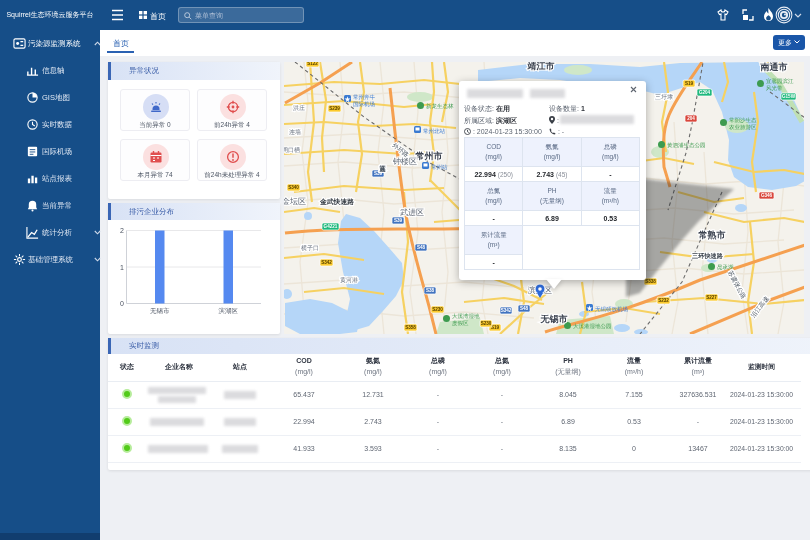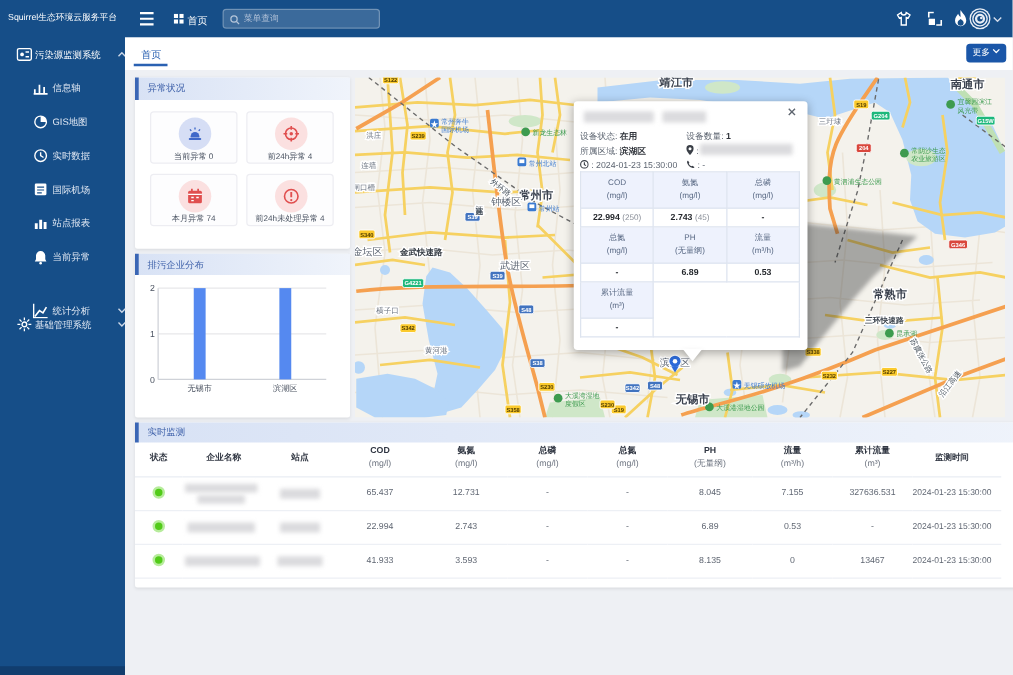--- a/index.html
+++ b/index.html
@@ -13,21 +13,21 @@
 .mi0 .ic{left:13px}
 .mi0 .tx{left:28px}
 #sbstrip{position:absolute;left:0;bottom:0;width:100px;height:7px;background:#113d6e}
 #topbar{position:absolute;left:100px;top:0;width:710px;height:30px;background:#164e88}
 #search{position:absolute;left:78px;top:7px;width:126px;height:16px;background:rgba(255,255,255,.16);border:1px solid rgba(255,255,255,.28);border-radius:3px;color:#aebfd6;font-size:7px;line-height:15px;padding-left:16px}
 #tabbar{position:absolute;left:100px;top:30px;width:710px;height:26px;background:#fff}
 #tab1{position:absolute;left:8px;top:8px;width:26px;text-align:center;color:#2a61b2;font-size:8px}
 #tabline{position:absolute;left:7px;top:21px;width:27px;height:2px;background:#2a61b2}
 #morebtn{position:absolute;right:5px;top:5px;width:32px;height:15px;background:#1a56a8;border-radius:3px;color:#fff;font-size:7px;line-height:15px;text-align:center}
 .panel{position:absolute;background:#fff;box-shadow:0 1px 3px rgba(0,0,0,.09);border-radius:2px}
-.phead{position:absolute;left:0;top:0;right:0;height:18px;background:linear-gradient(90deg,#d8e2f5,#f0f4fb);border-left:3px solid #3a66b5;color:#3b5ea8;font-size:7.5px;line-height:18px;padding-left:7px}
+.phead{position:absolute;left:0;top:0;right:0;height:18px;background:linear-gradient(90deg,#d8e2f5,#f0f4fb);border-left:3px solid #3a66b5;color:#3b5ea8;font-size:7.5px;line-height:18px;padding-left:18px}
 .card{position:absolute;width:70px;height:42px;background:#fdfdfe;border:1px solid #ededf2;border-radius:3px;text-align:center}
 .cic{position:absolute;left:22px;top:4px;width:26px;height:26px;border-radius:50%}
 .cic svg{position:absolute;left:6px;top:6px}
 .ctx{position:absolute;left:0;right:0;top:31px;font-size:6.5px;color:#4c5563;white-space:nowrap}
 .blur{background:#dbdbde;filter:blur(1.6px);border-radius:1px;position:absolute}
 #popup{position:absolute;left:459px;top:81px;width:187px;height:199px;background:#fff;border-radius:3px;box-shadow:0 2px 8px rgba(0,0,0,.3);z-index:5}
 #popptr{position:absolute;left:546px;top:279px;z-index:5;width:0;height:0;border-left:8px solid transparent;border-right:8px solid transparent;border-top:10px solid #fff;filter:drop-shadow(0 2px 2px rgba(0,0,0,.18))}
 .pline{position:absolute;font-size:7px;color:#5c6470;white-space:nowrap}
 .ptab{position:absolute;left:5px;top:56px;width:176px;border-collapse:collapse;table-layout:fixed;font-size:6.5px}
 .ptab td{border:1px solid #dde4ef;text-align:center;vertical-align:middle;color:#5a6a85}
@@ -403,21 +403,21 @@
       </svg>
       <span class="tx">站点报表</span>
     </div>
   <div class="mi" style="top:193px">
       <svg class="ic" viewBox="0 0 14 14">
         <path d="M7 2a4 4 0 0 1 4 4v3l1 2H2l1-2V6a4 4 0 0 1 4-4z" fill="#fff"></path>
         <circle cx="7" cy="12.4" r="1.1" fill="#fff"></circle>
       </svg>
       <span class="tx">当前异常</span>
     </div>
-  <div class="mi" style="top:236px">
+  <div class="mi" style="top:220px">
       <svg class="ic" viewBox="0 0 14 14">
         <path d="M2 12L6 7l3 2 3-5" stroke="#fff" stroke-width="1.4" fill="none"></path>
         <path d="M1 1v12h12" stroke="#fff" stroke-width="1.2" fill="none"></path>
       </svg>
       <span class="tx">统计分析</span>
       <svg class="ar" style="top:10px;width:7px;height:5px" viewBox="0 0 7 5">
         <path d="M0.8 1L3.5 3.8 6.2 1" stroke="#cdd8e8" stroke-width="1.1" fill="none"></path>
       </svg>
     </div>
   <div class="mi mi0" style="top:247px">

